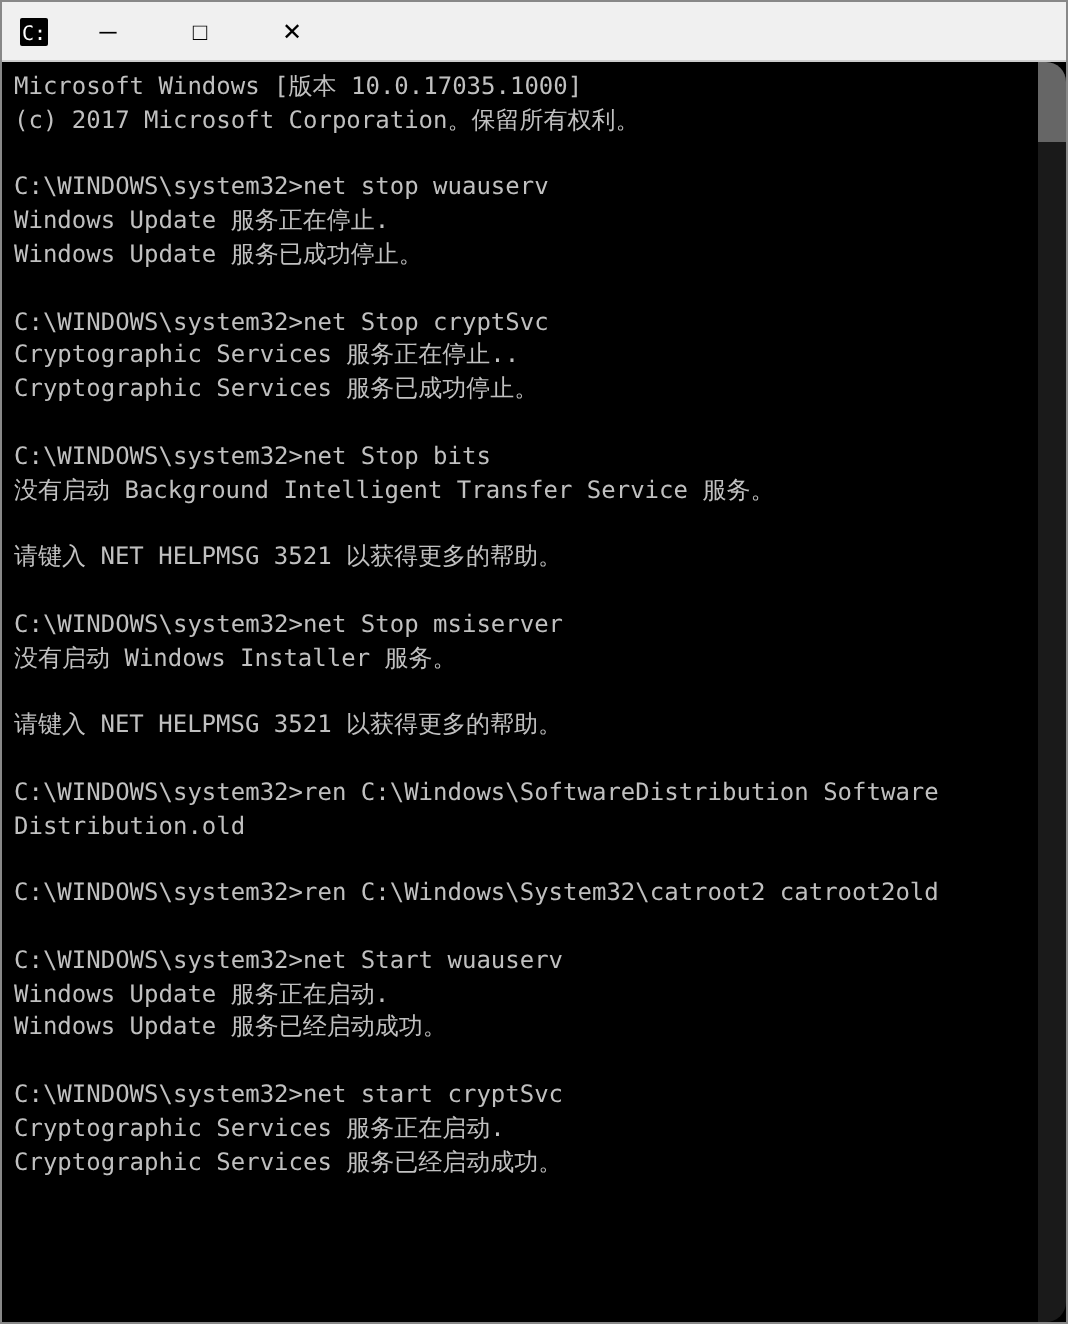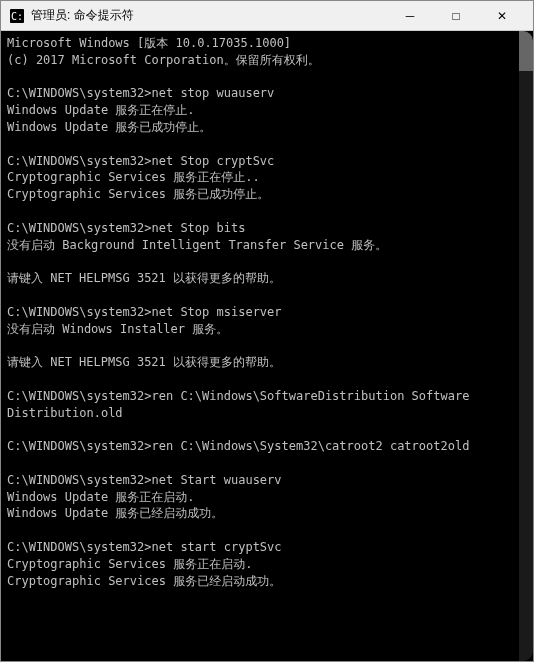--- a/index.html
+++ b/index.html
@@ -114,21 +114,20 @@
 <body>
 
 <div class="window">
   <div class="titlebar">
     <div class="titlebar-icon">
       <svg viewBox="0 0 16 16" xmlns="http://www.w3.org/2000/svg">
         <rect x="1" y="1" width="14" height="14" fill="#000" rx="1"></rect>
         <text x="2" y="12" font-size="10" fill="white" font-family="monospace">C:</text>
       </svg>
     </div>
-    <span class="titlebar-title">管理员: 命令提示符</span>
     <div class="titlebar-buttons">
       <button class="titlebar-btn minimize">─</button>
       <button class="titlebar-btn maximize">□</button>
       <button class="titlebar-btn close">✕</button>
     </div>
   </div>
   <div class="console-area">
     <pre class="console-text">Microsoft Windows [版本 10.0.17035.1000]
 (c) 2017 Microsoft Corporation。保留所有权利。
 

